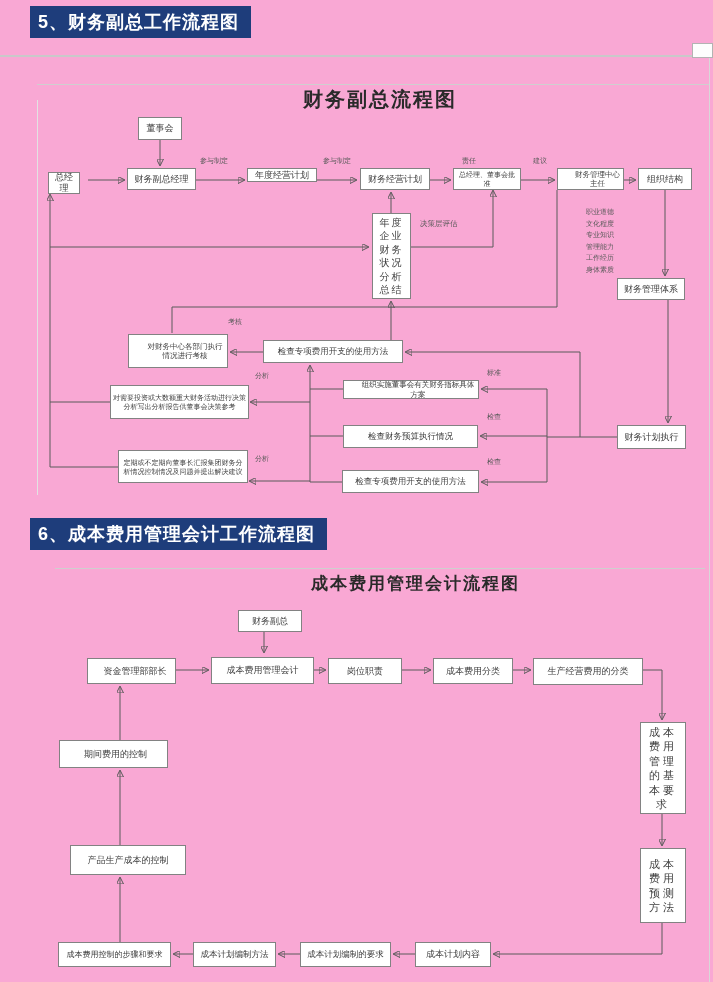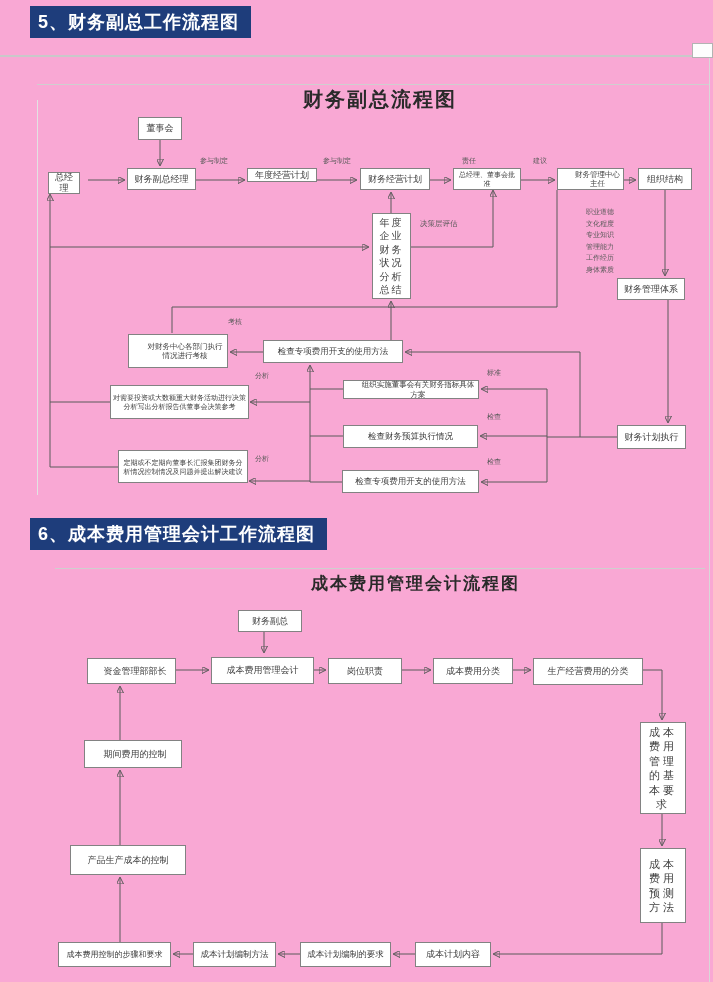--- a/index.html
+++ b/index.html
@@ -139,20 +139,20 @@
   </div>
 
   <div class="node" style="left:238px;top:610px;width:64px;height:22px;">财务副总</div>
   <div class="node" style="left:87px;top:658px;width:89px;height:26px;padding-left:9px;">资金管理部部长</div>
   <div class="node" style="left:211px;top:657px;width:103px;height:27px;">成本费用管理会计</div>
   <div class="node" style="left:328px;top:658px;width:74px;height:26px;">岗位职责</div>
   <div class="node" style="left:433px;top:658px;width:80px;height:26px;">成本费用分类</div>
   <div class="node" style="left:533px;top:658px;width:110px;height:27px;">生产经营费用的分类</div>
   <div class="node vbox vbox2" style="left:640px;top:722px;width:46px;height:92px;">成本费用管理的基本要求</div>
   <div class="node vbox vbox2" style="left:640px;top:848px;width:46px;height:75px;">成本费用预测方法</div>
-  <div class="node" style="left:84px;top:740px;width:98px;height:28px;padding-left:6px;">期间费用的控制</div>
+  <div class="node" style="left:59px;top:740px;width:109px;height:28px;padding-left:6px;">期间费用的控制</div>
   <div class="node" style="left:70px;top:845px;width:116px;height:30px;">产品生产成本的控制</div>
   <div class="node f8" style="left:58px;top:942px;width:113px;height:25px;">成本费用控制的步骤和要求</div>
   <div class="node f85" style="left:193px;top:942px;width:83px;height:25px;">成本计划编制方法</div>
   <div class="node f85" style="left:300px;top:942px;width:91px;height:25px;">成本计划编制的要求</div>
   <div class="node" style="left:415px;top:942px;width:76px;height:25px;">成本计划内容</div>
 
 </div>
 
 </body></html>

